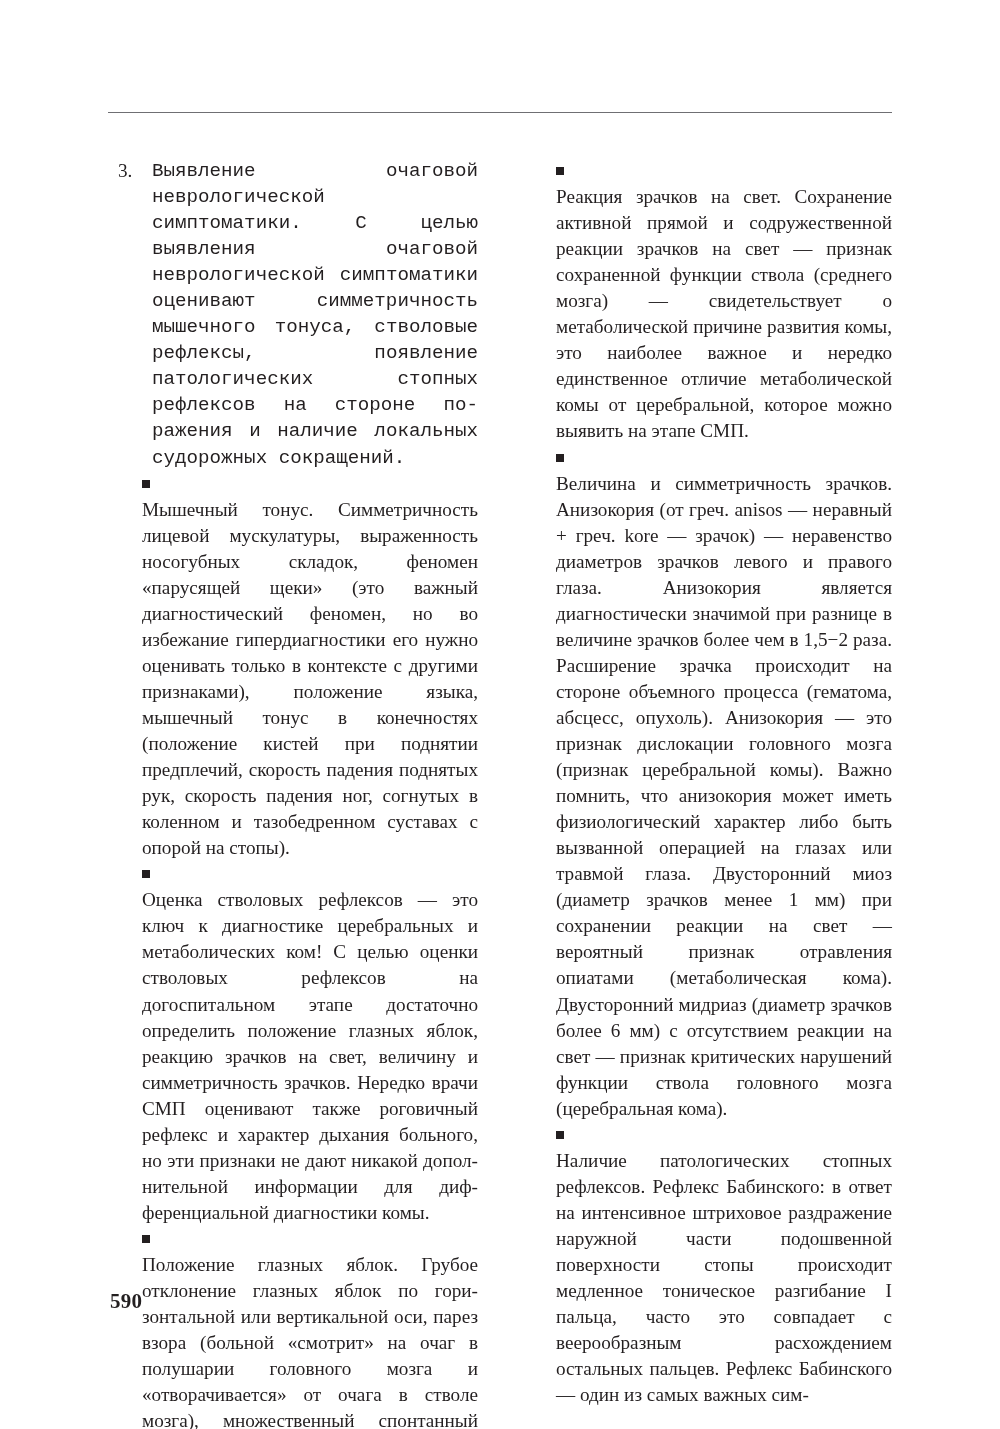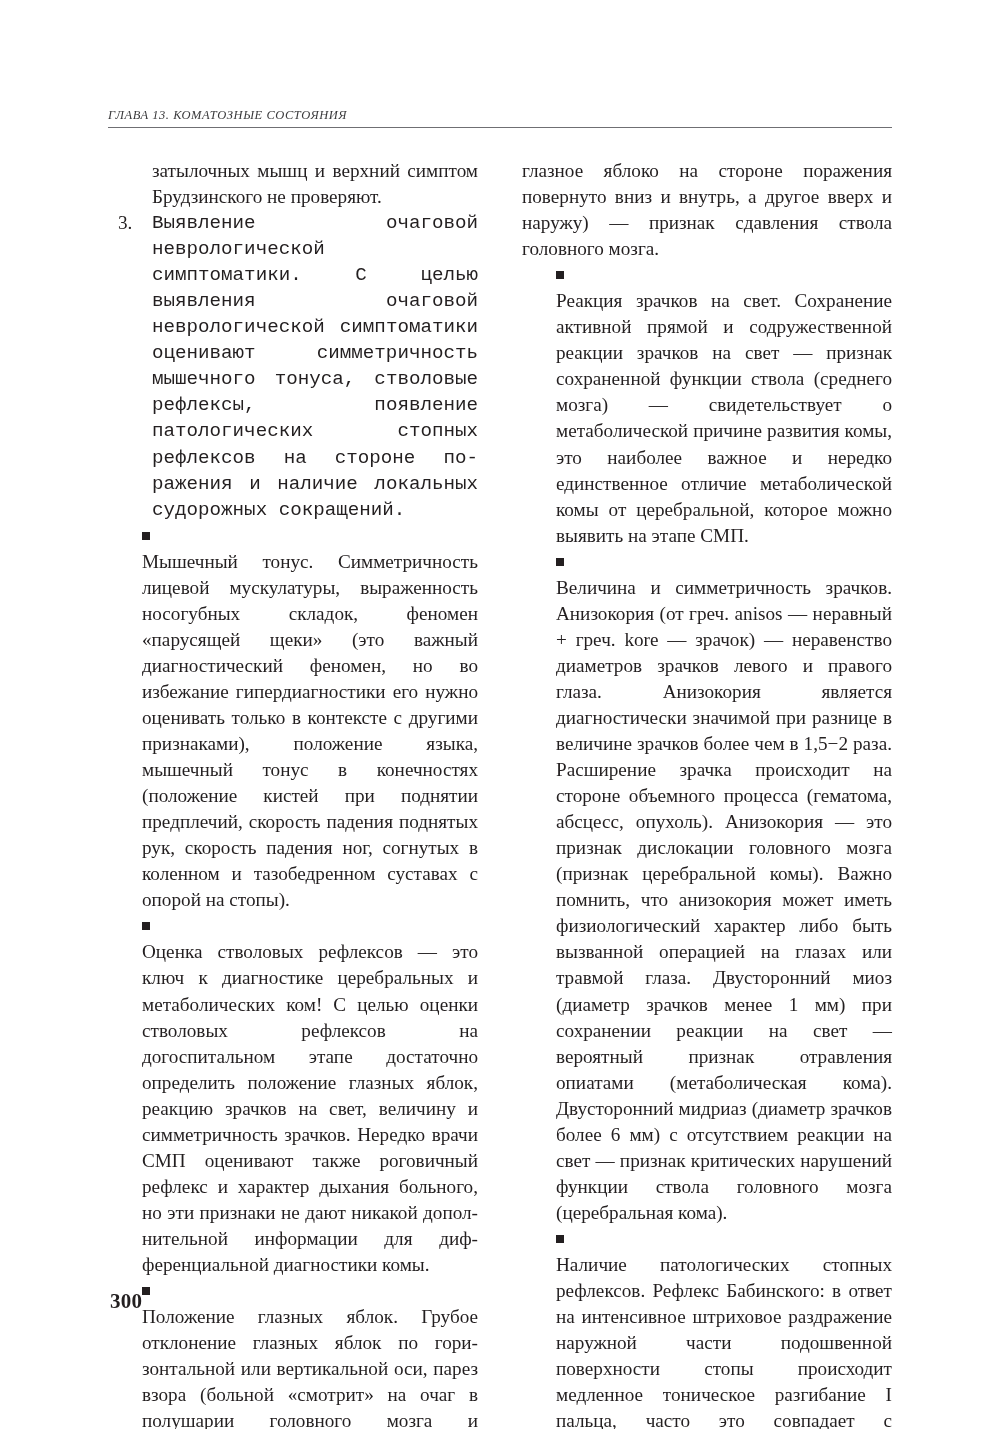--- a/index.html
+++ b/index.html
@@ -125,29 +125,27 @@
     color: #231f20;
     letter-spacing: 0.3px;
   }
 </style>
 </head>
 <body>
 
 <div class="page">
 
   <div class="header">
-    <div class="header-text">ГЛАВА 13. КОМАТОЗНЫЕ СОСТОЯНИЯ</div>
     <div class="header-rule"></div>
   </div>
 
   <div class="columns">
 
     <div class="col">
 
-      <p class="cont cont-indent">затылочных мышц и верхний сим­птом Брудзинского не проверяют.</p>
 
       <div class="numbered">
         <div class="num-marker">3.</div>
         <p class="num-body">Выявление очаговой неврологической симптоматики. С целью выявления очаговой неврологической симпто­матики оценивают симметричность мышечного тонуса, стволовые реф­лексы, появление патологических стопных рефлексов на стороне по­ражения и наличие локальных судо­рожных сокращений.</p>
       </div>
 
       <ul class="bullets">
         <li class="bullet-item">
           <span class="bullet-marker"><span class="sq"></span></span>
           <p class="bullet-body">Мышечный тонус. Симметрич­ность лицевой мускулатуры, вы­раженность носогубных складок, феномен «парусящей щеки» (это важный диагностический феномен, но во избежание гипердиагностики его нужно оценивать только в кон­тексте с другими признаками), по­ложение языка, мышечный тонус в конечностях (положение кистей при поднятии предплечий, ско­рость падения поднятых рук, ско­рость падения ног, согнутых в ко­ленном и тазобедренном суставах с опорой на стопы).</p>
@@ -159,36 +157,35 @@
         <li class="bullet-item">
           <span class="bullet-marker"><span class="sq"></span></span>
           <p class="bullet-body">Положение глазных яблок. Грубое отклонение глазных яблок по гори­зонтальной или вертикальной оси, парез взора (больной «смотрит» на очаг в полушарии головного мозга и «отворачивается» от очага в ство­ле мозга), множественный спон­танный нистагм или «плывущий» взор — признаки церебральной комы и поражения ствола голов­ного мозга. Симптом Гертвига−Мо­жанди (косоглазие, при котором</p>
         </li>
       </ul>
 
     </div>
 
     <div class="col">
 
-      <p class="cont">глазное яблоко на стороне пора­жения повернуто вниз и внутрь, а другое вверх и наружу) — признак сдавления ствола головного мозга.</p>
 
       <ul class="bullets">
         <li class="bullet-item">
           <span class="bullet-marker"><span class="sq"></span></span>
           <p class="bullet-body">Реакция зрачков на свет. Сохра­нение активной прямой и содру­жественной реакции зрачков на свет — признак сохраненной функ­ции ствола (среднего мозга) — сви­детельствует о метаболической причине развития комы, это наибо­лее важное и нередко единственное отличие метаболической комы от церебральной, которое можно вы­явить на этапе СМП.</p>
         </li>
         <li class="bullet-item">
           <span class="bullet-marker"><span class="sq"></span></span>
           <p class="bullet-body">Величина и симметричность зрач­ков. Анизокория (от греч. anisos — неравный + греч. kore — зрачок) — неравенство диаметров зрачков левого и правого глаза. Анизокория является диагностически значимой при разнице в величине зрачков более чем в 1,5−2 раза. Расшире­ние зрачка происходит на стороне объемного процесса (гематома, аб­сцесс, опухоль). Анизокория — это признак дислокации головного моз­га (признак церебральной комы). Важно помнить, что анизокория может иметь физиологический ха­рактер либо быть вызванной опера­цией на глазах или травмой глаза. Двусторонний миоз (диаметр зрач­ков менее 1 мм) при сохранении реакции на свет — вероятный при­знак отравления опиатами (метабо­лическая кома). Двусторонний ми­дриаз (диаметр зрачков более 6 мм) с отсутствием реакции на свет — признак критических нарушений функции ствола головного мозга (церебральная кома).</p>
         </li>
         <li class="bullet-item">
           <span class="bullet-marker"><span class="sq"></span></span>
           <p class="bullet-body">Наличие патологических стопных рефлексов. Рефлекс Бабинского: в ответ на интенсивное штриховое раздражение наружной части подо­швенной поверхности стопы проис­ходит медленное тоническое разги­бание I пальца, часто это совпадает с веерообразным расхождением остальных пальцев. Рефлекс Бабин­ского — один из самых важных сим-</p>
         </li>
       </ul>
 
     </div>
 
   </div>
 
-  <div class="folio">300</div>
+  <div class="folio">590</div>
 
 </div>
 
 </body></html>

